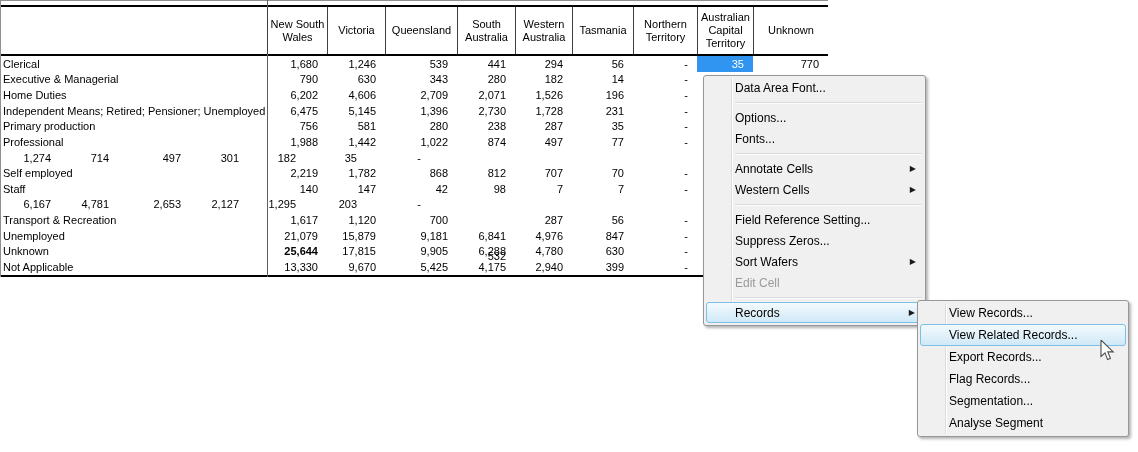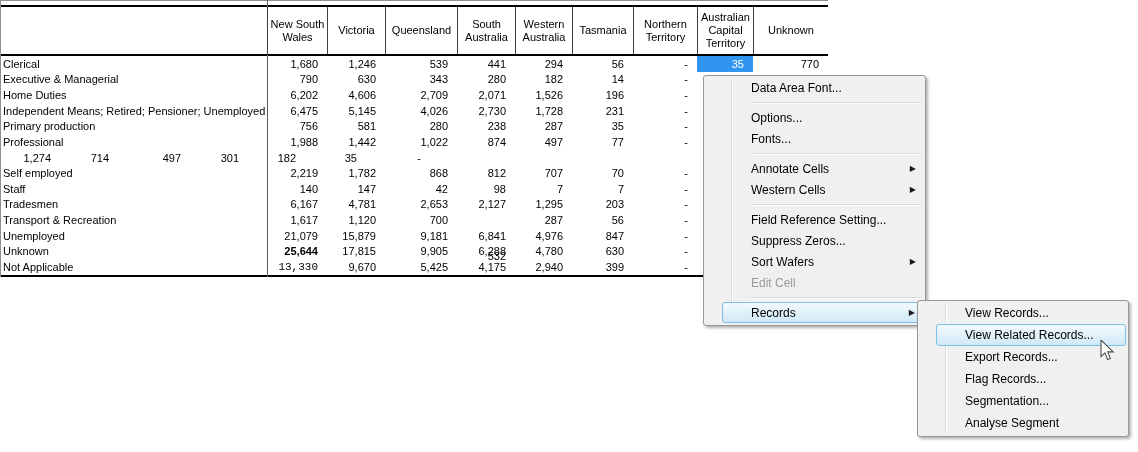--- a/index.html
+++ b/index.html
@@ -57,21 +57,21 @@
     background: var(--sel-bg, #3095f0);
     color: var(--sel-text, #fff);
   }
   
   .w7menu {
     position: absolute;
     background: var(--menu-bg, #f0f0f0);
     border: 1px solid var(--menu-border, #979797);
     border-radius: 3px;
     box-shadow: 2px 2px 3px rgba(0,0,0,0.30);
-    padding: 1px 0 2px 16px;
+    padding: 1px 0 2px 0;
     font-size: 12px;
   }
   .w7menu .gutter-line {
     position: absolute; left: 27px; top: 2px; bottom: 2px; width: 2px;
     background: linear-gradient(to right, #dcdcdc 50%, #ffffff 50%);
   }
   .menu-item {
     position: relative;
     height: 21px;
     margin: 0 2px;
@@ -164,21 +164,21 @@
         <div class="dcell" style="width: 57px;">1,526</div>
         <div class="dcell" style="width: 61px;">196</div>
         <div class="dcell" style="width: 64px;">-</div>
         <div class="dcell" style="width: 56px;"></div>
         <div class="dcell" style="width: 75px;"></div>
       </div>
       <div class="trow">
         <div class="rlabel">Independent Means; Retired; Pensioner; Unemployed</div>
         <div class="dcell" style="width: 60px;">6,475</div>
         <div class="dcell" style="width: 58px;">5,145</div>
-        <div class="dcell" style="width: 72px;">4,026</div>
+        <div class="dcell" style="width: 72px;">1,396</div>
         <div class="dcell" style="width: 58px;">2,730</div>
         <div class="dcell" style="width: 57px;">1,728</div>
         <div class="dcell" style="width: 61px;">231</div>
         <div class="dcell" style="width: 64px;">-</div>
         <div class="dcell" style="width: 56px;"></div>
         <div class="dcell" style="width: 75px;"></div>
       </div>
       <div class="trow">
         <div class="rlabel">Primary production</div>
         <div class="dcell" style="width: 60px;">756</div>
@@ -232,21 +232,20 @@
         <div class="dcell" style="width: 58px;">147</div>
         <div class="dcell" style="width: 72px;">42</div>
         <div class="dcell" style="width: 58px;">98</div>
         <div class="dcell" style="width: 57px;">7</div>
         <div class="dcell" style="width: 61px;">7</div>
         <div class="dcell" style="width: 64px;">-</div>
         <div class="dcell" style="width: 56px;"></div>
         <div class="dcell" style="width: 75px;"></div>
       </div>
       <div class="trow">
-        <div class="rlabel">Tradesmen</div>
         <div class="dcell" style="width: 60px;">6,167</div>
         <div class="dcell" style="width: 58px;">4,781</div>
         <div class="dcell" style="width: 72px;">2,653</div>
         <div class="dcell" style="width: 58px;">2,127</div>
         <div class="dcell" style="width: 57px;">1,295</div>
         <div class="dcell" style="width: 61px;">203</div>
         <div class="dcell" style="width: 64px;">-</div>
         <div class="dcell" style="width: 56px;"></div>
         <div class="dcell" style="width: 75px;"></div>
       </div>
@@ -281,21 +280,21 @@
         <div class="dcell" style="width: 72px;">9,905</div>
         <div class="dcell" style="width: 58px;">6,288</div>
         <div class="dcell" style="width: 57px;">4,780</div>
         <div class="dcell" style="width: 61px;">630</div>
         <div class="dcell" style="width: 64px;">-</div>
         <div class="dcell" style="width: 56px;"></div>
         <div class="dcell" style="width: 75px;"></div>
       </div>
       <div class="trow">
         <div class="rlabel">Not Applicable</div>
-        <div class="dcell" style="width: 60px; font-family: Liberation Mono, monospace;">13,330</div>
+        <div class="dcell" style="width: 60px;">13,330</div>
         <div class="dcell" style="width: 58px;">9,670</div>
         <div class="dcell" style="width: 72px;">5,425</div>
         <div class="dcell" style="width: 58px;">4,175</div>
         <div class="dcell" style="width: 57px;">2,940</div>
         <div class="dcell" style="width: 61px;">399</div>
         <div class="dcell" style="width: 64px;">-</div>
         <div class="dcell" style="width: 56px;"></div>
         <div class="dcell" style="width: 75px;"></div>
       </div>
     </div>

